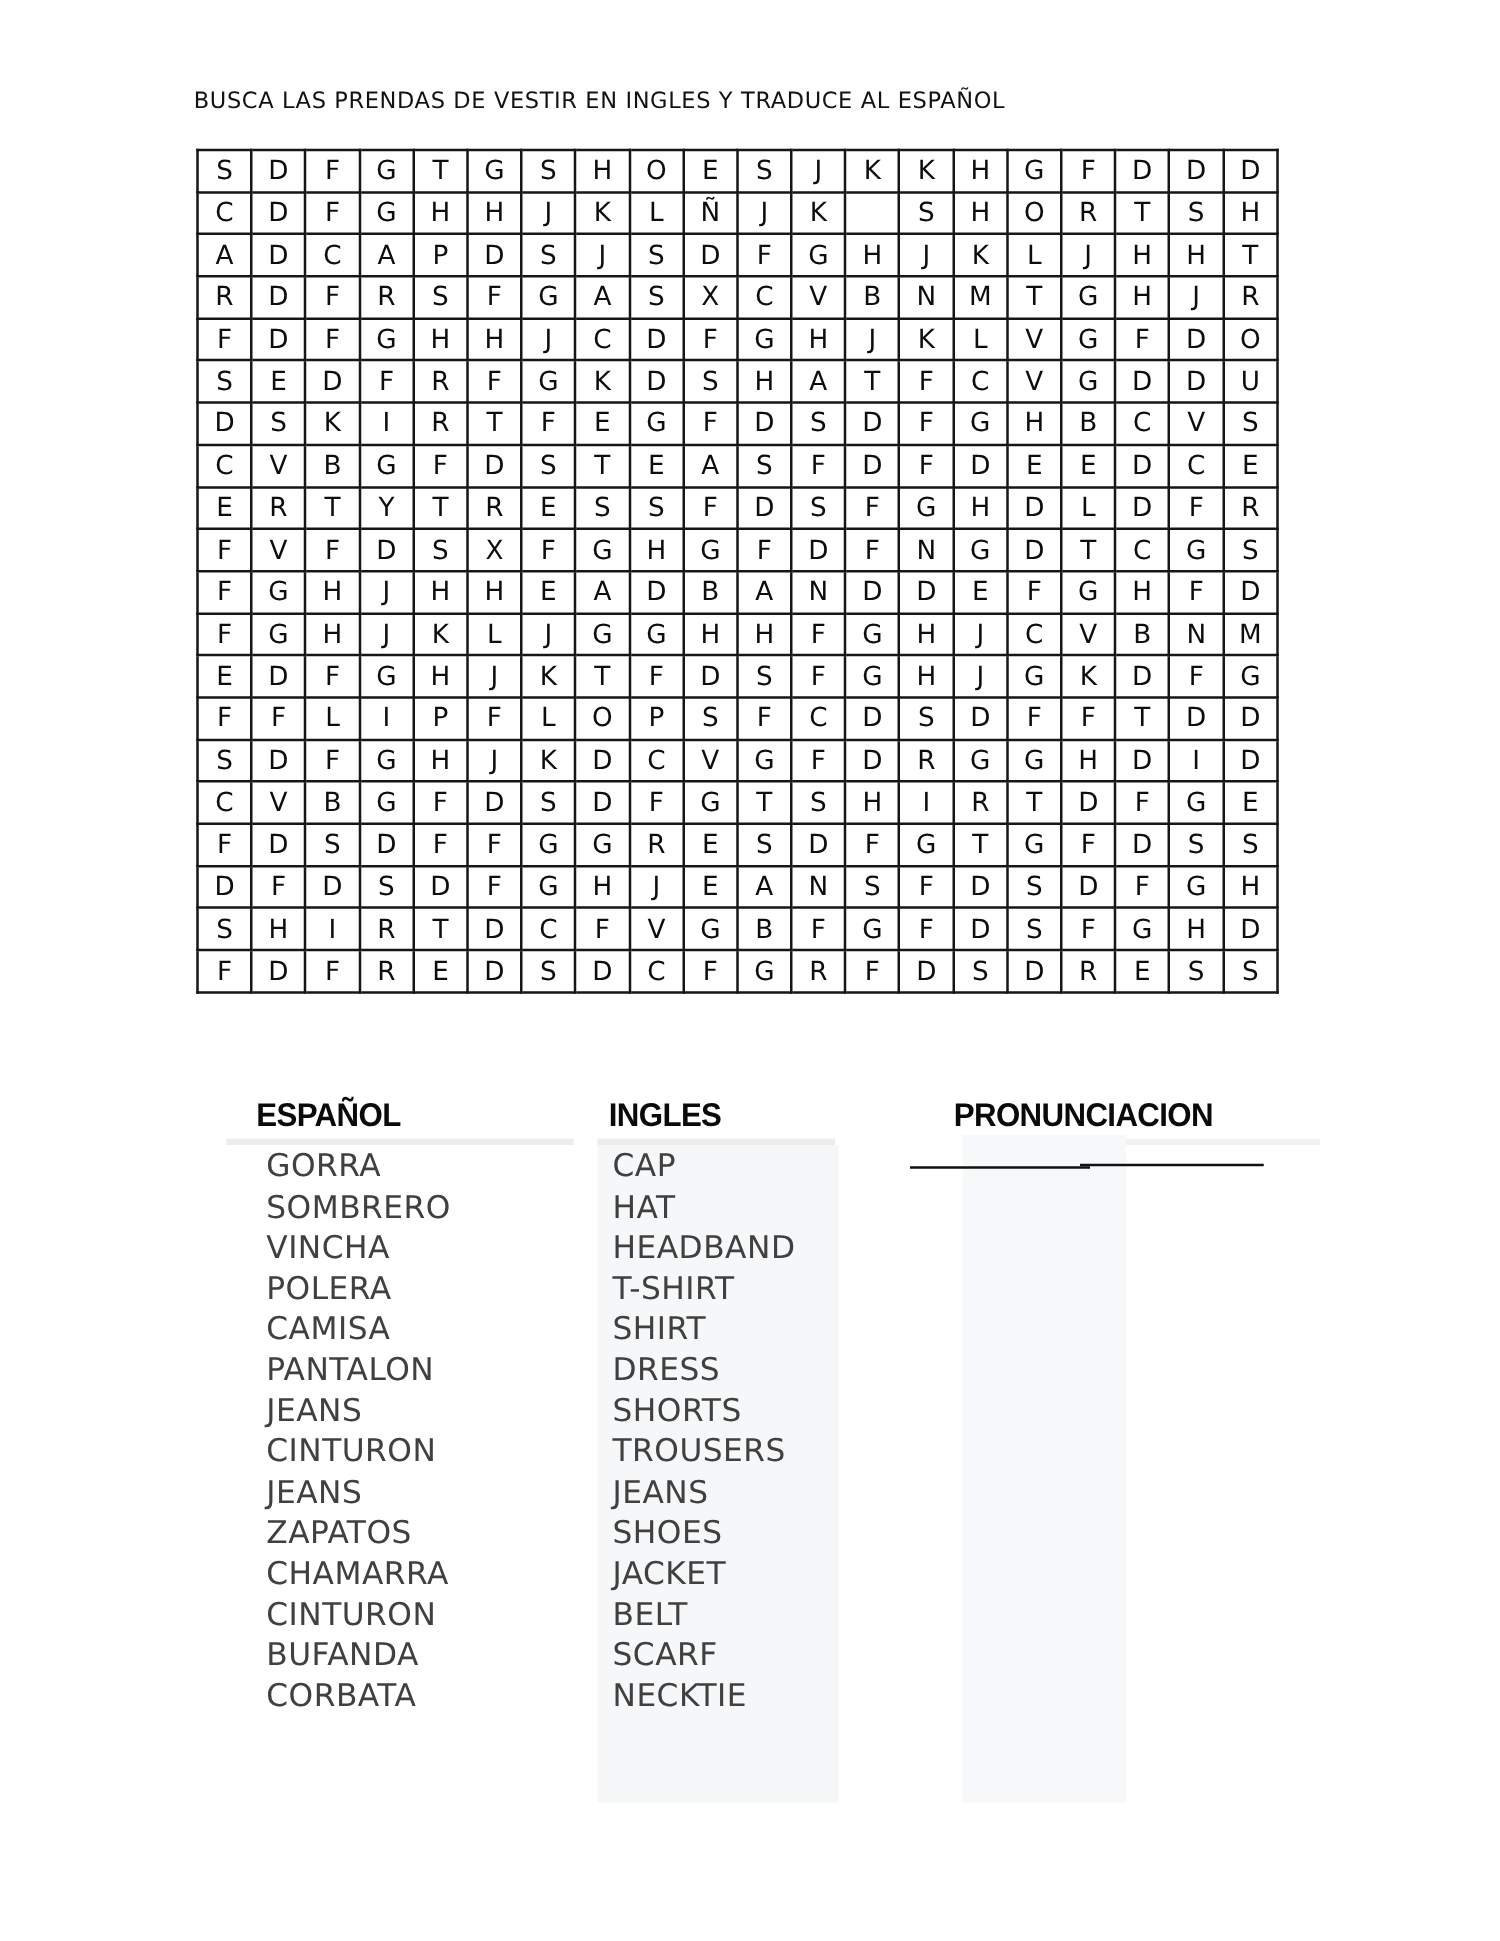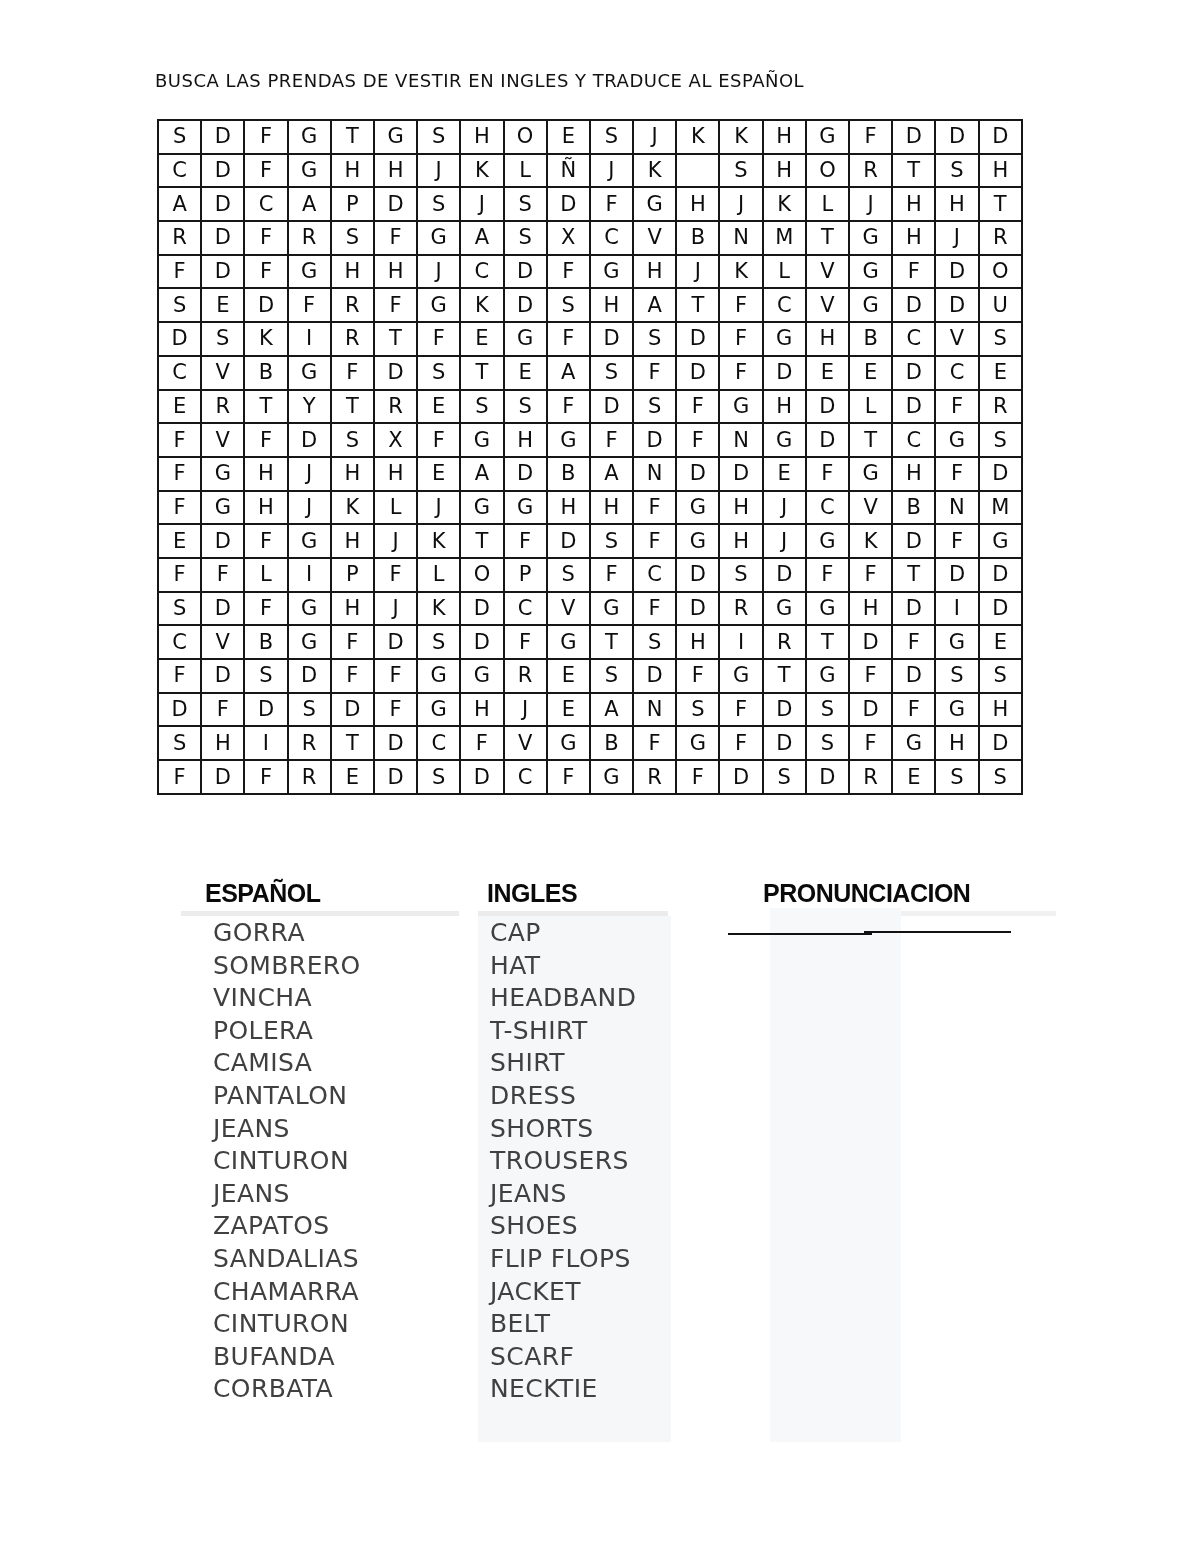--- a/index.html
+++ b/index.html
@@ -567,24 +567,20 @@
       </div>
       <div class="vocab-row">
         <span class="vocab-es">JEANS</span>
         <span class="vocab-en">JEANS</span>
       </div>
       <div class="vocab-row">
         <span class="vocab-es">ZAPATOS</span>
         <span class="vocab-en">SHOES</span>
       </div>
       <div class="vocab-row">
-        <span class="vocab-es">SANDALIAS</span>
-        <span class="vocab-en">FLIP FLOPS</span>
-      </div>
-      <div class="vocab-row">
         <span class="vocab-es">CHAMARRA</span>
         <span class="vocab-en">JACKET</span>
       </div>
       <div class="vocab-row">
         <span class="vocab-es">CINTURON</span>
         <span class="vocab-en">BELT</span>
       </div>
       <div class="vocab-row">
         <span class="vocab-es">BUFANDA</span>
         <span class="vocab-en">SCARF</span>

